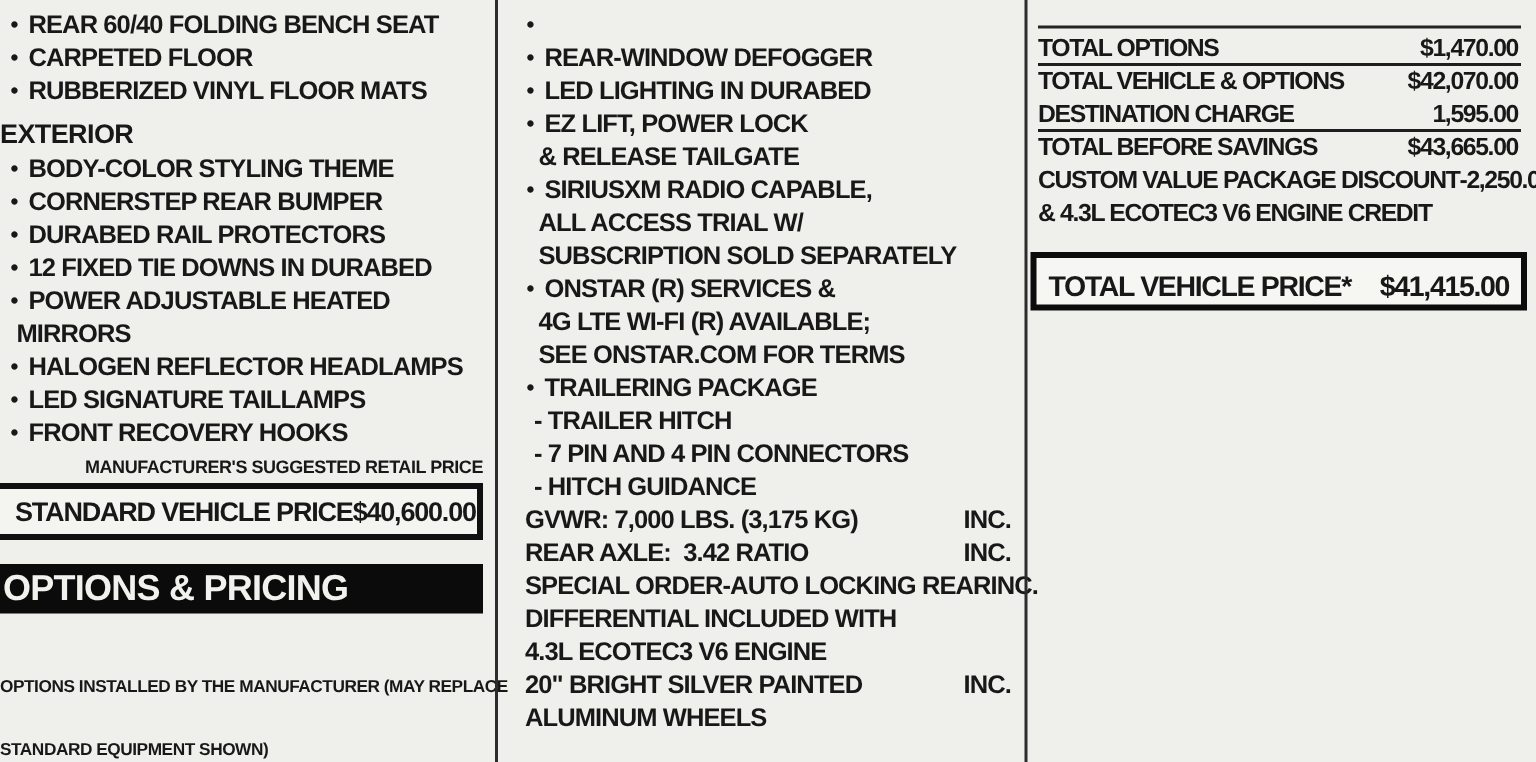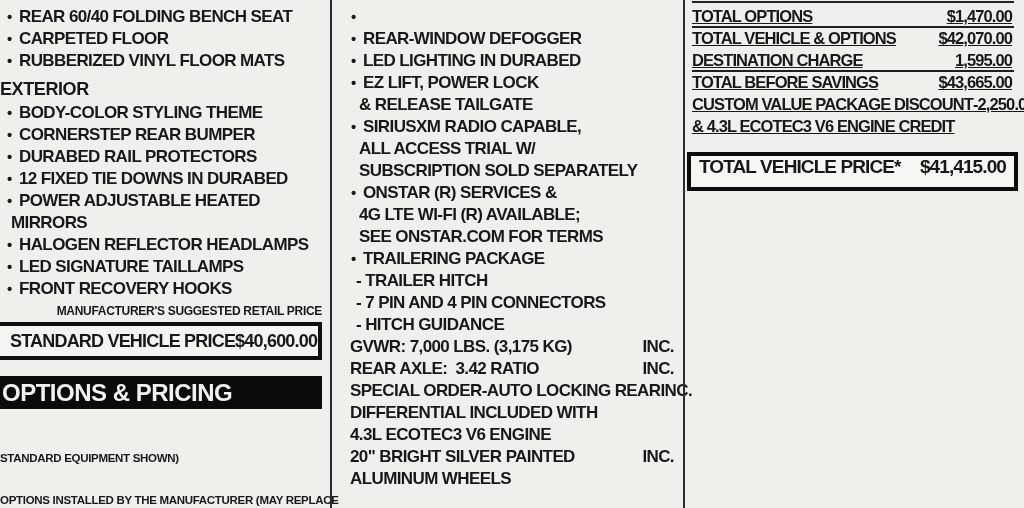--- a/index.html
+++ b/index.html
@@ -13,21 +13,21 @@
   .sheet{position:relative;width:1024px;height:508px;font-weight:700;}
 
   
   .vdiv{position:absolute;top:0;bottom:0;width:2px;background:#2c2c2c;}
   .vdiv1{left:330px;}
   .vdiv2{left:683px;}
 
   
   .col-left{position:absolute;left:0;top:0;width:324px;}
   .col-mid{position:absolute;left:350px;top:0;width:326px;}
-  .col-right{position:absolute;left:692px;top:0;width:322px;text-decoration:underline;}
+  .col-right{position:absolute;left:692px;top:16px;width:322px;}
 
   
   .flist{margin-top:6px;}
   .line{position:relative;height:22px;line-height:22px;font-size:17px;
         letter-spacing:-0.6px;white-space:pre;}
   .line .b{position:absolute;left:7px;top:0;font-size:15px;}
   .line.bullet{padding-left:19px;}
   .line.cont{padding-left:11px;}
   .line.dash{padding-left:6px;}
   .line.plain{padding-left:0;}
@@ -58,21 +58,21 @@
   
   .toprule{position:absolute;left:0;top:1px;width:322px;height:2px;background:#242424;}
   .prows{margin-top:6px;}
   .prow{display:flex;justify-content:space-between;height:22px;line-height:21px;
         font-size:16.5px;letter-spacing:-0.9px;box-sizing:border-box;
         padding-right:2px;white-space:pre;}
   .prow.u{border-bottom:2px solid #1e1e1e;}
   .total-box{
     position:absolute;left:-5px;top:152px;width:331px;height:39px;
     border:4px solid #0c0c0c;box-sizing:border-box;background:#f6f6f3;
-    display:flex;justify-content:space-between;align-items:flex-start;
+    display:flex;justify-content:space-between;align-items:flex-end;
     padding:0 8px;font-size:19px;letter-spacing:-0.9px;white-space:pre;
   }
 </style>
 </head>
 <body>
 
 <div class="sheet">
 
   <div class="col-left">
     <div class="flist">
@@ -94,22 +94,22 @@
     <div class="msrp-caption">MANUFACTURER'S SUGGESTED RETAIL PRICE</div>
 
     <div class="price-box">
       <span>STANDARD VEHICLE PRICE</span>
       <span>$40,600.00</span>
     </div>
 
     <div class="section-bar">OPTIONS &amp; PRICING</div>
 
     <div class="note">
+      <div>OPTIONS INSTALLED BY THE MANUFACTURER (MAY REPLACE</div>
       <div>STANDARD EQUIPMENT SHOWN)</div>
-      <div>OPTIONS INSTALLED BY THE MANUFACTURER (MAY REPLACE</div>
     </div>
 
   </div>
 
   <div class="vdiv vdiv1"></div>
 
   <div class="col-mid">
     <div class="flist">
         <div class="line bullet"><span class="b">•</span></div>
         <div class="line bullet"><span class="b">•</span><span class="t">REAR-WINDOW DEFOGGER</span></div>

